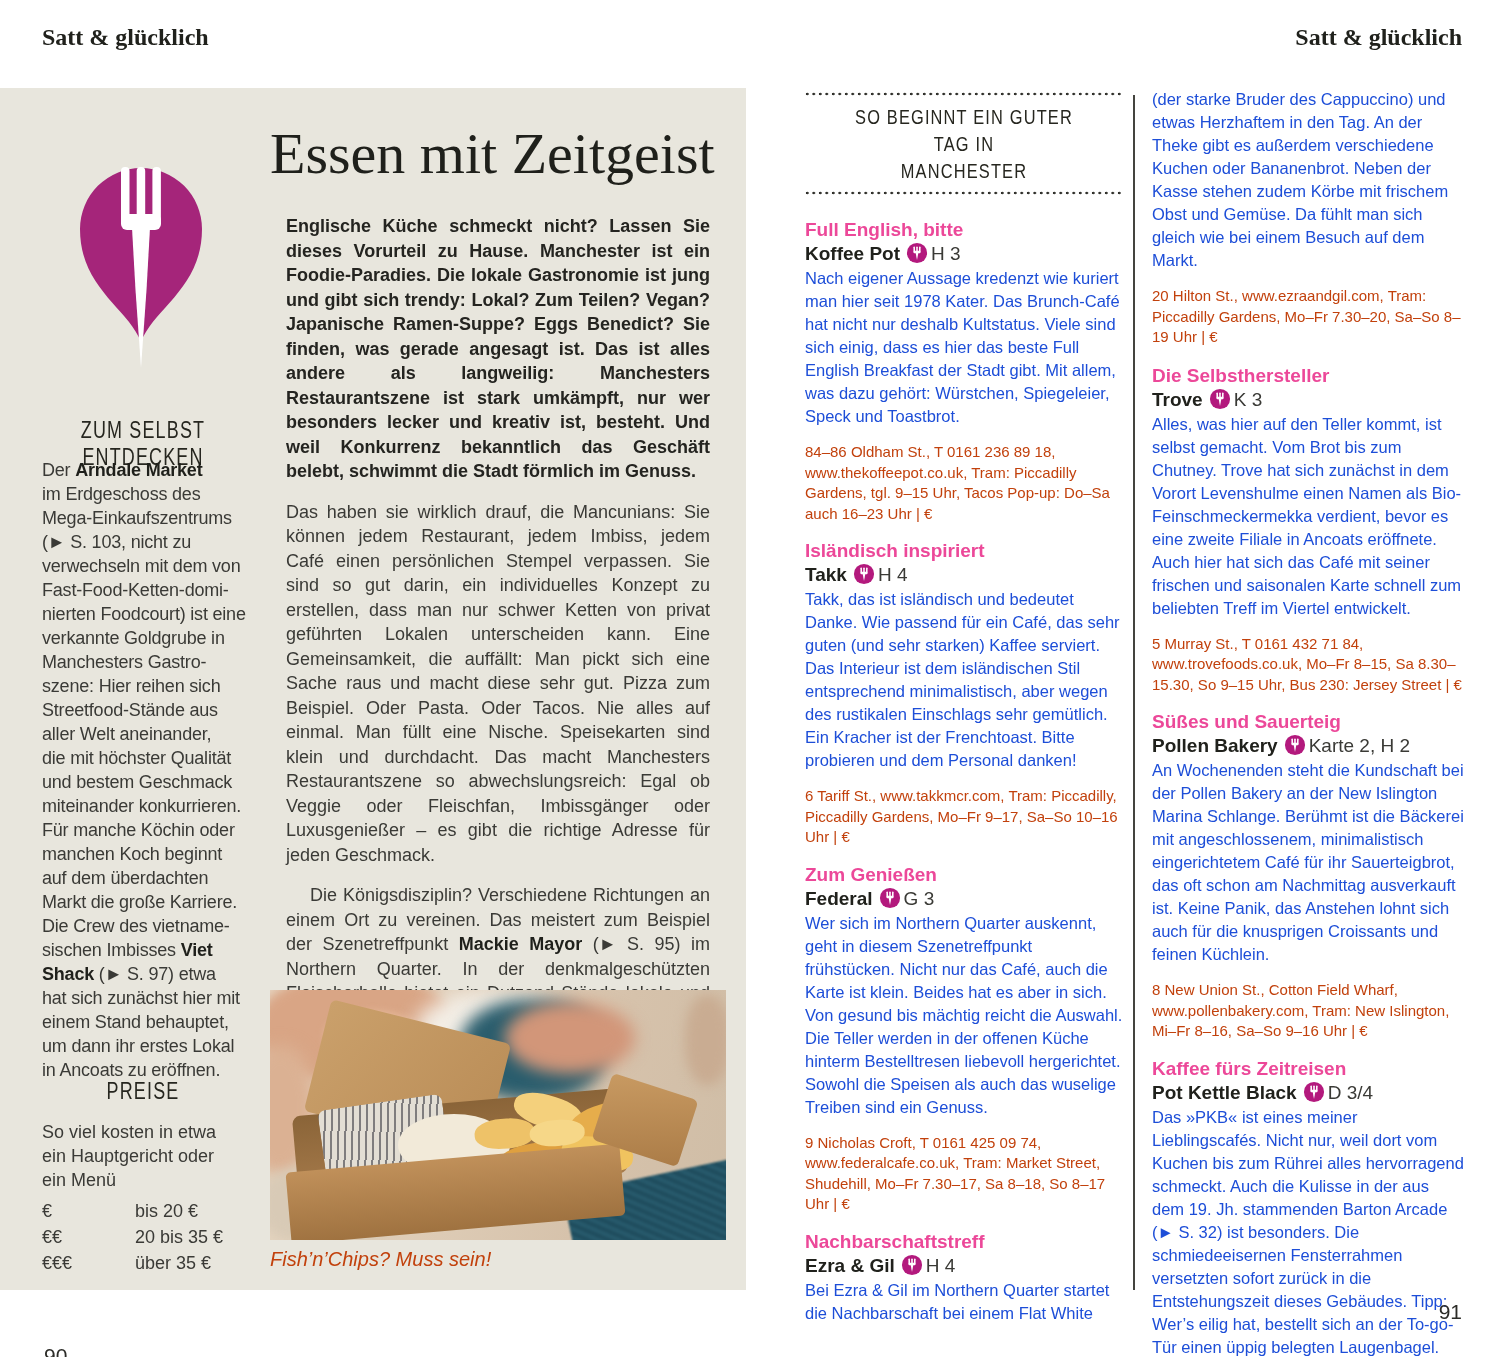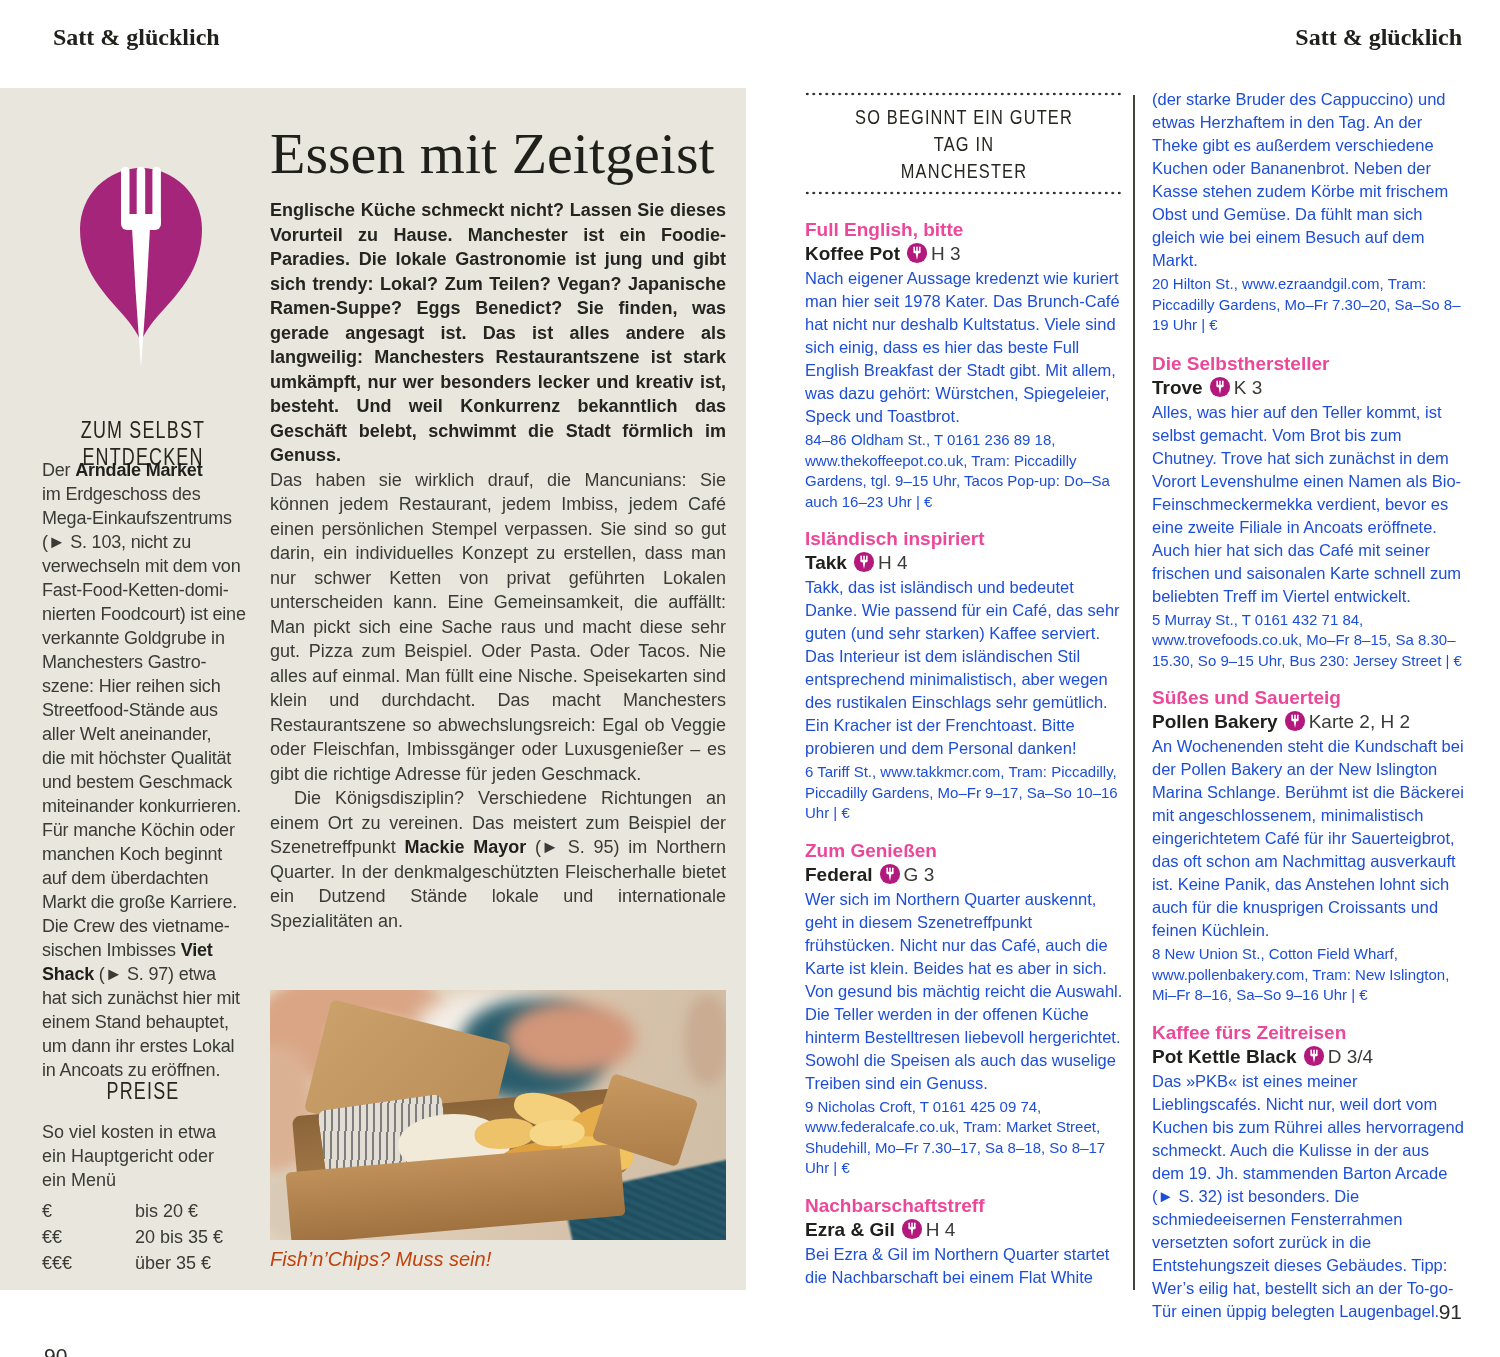--- a/index.html
+++ b/index.html
@@ -2,60 +2,60 @@
 <html><head>
 <meta charset="utf-8">
 <style>
   html,body{margin:0;padding:0;}
   body{width:1500px;height:1357px;position:relative;background:#ffffff;
        font-family:"Liberation Sans","DejaVu Sans",sans-serif;color:#3a3a36;
        -webkit-font-smoothing:antialiased;overflow:hidden;}
   .abs{position:absolute;}
   
   .runhead{font-family:"Liberation Serif","DejaVu Serif",serif;font-weight:bold;
-           font-size:24px;color:#20211c;margin-left:11px;}
+           font-size:24px;color:#20211c;}
   
   .panel{left:0;top:88px;width:746px;height:1202px;background:#e8e6dd;}
   .cond{letter-spacing:1.5px;transform:scaleX(0.78);transform-origin:50% 50%;
         font-weight:500;color:#26261f;}
   .side-head{left:18px;top:417px;width:250px;text-align:center;font-size:23px;}
   .side-para{left:42px;top:458px;width:222px;font-size:18px;line-height:24px;
              white-space:pre-line;letter-spacing:-0.2px;color:#3a3a36;}
   .side-para b, .jpara b{color:#1f201b;}
   .price-head{left:18px;top:1078px;width:250px;text-align:center;font-size:23px;}
   .price-intro{left:42px;top:1120px;width:222px;font-size:18px;line-height:24px;
                white-space:pre-line;}
   .price-rows{left:42px;top:1198px;width:222px;font-size:18px;line-height:26px;}
   .price-row span.sym{display:inline-block;width:93px;}
   
   .art-title{left:270px;top:120px;width:456px;font-family:"Liberation Serif","DejaVu Serif",serif;
              font-size:58px;font-weight:400;color:#1f201b;}
   .art-text{left:270px;top:198px;width:456px;height:792px;overflow:hidden;}
-  .jpara{font-size:18px;line-height:24.5px;text-align:justify;margin:0;color:#3a3a36;}
+  .jpara{font-size:18px;line-height:24.5px;text-align:justify;margin:16px;color:#3a3a36;}
   .jpara.lead{font-weight:bold;color:#242420;}
   .jpara.indent{text-indent:24px;}
   .caption{left:270px;top:1248px;width:456px;font-style:italic;font-size:20px;color:#c2410c;}
   .pagenum{font-size:21px;color:#2c2c28;}
   
   .dotline{height:4px;background-image:radial-gradient(circle at 2px 2px,#2f2f2a 1.3px,transparent 1.6px);
            background-size:6.5px 4px;background-repeat:repeat-x;}
   .dotbox{left:805px;top:92px;width:318px;}
   .box-title{text-align:center;font-size:21px;line-height:27px;margin:7px 0;
              white-space:pre-line;}
   .colL{left:805px;top:203px;width:318px;}
   .colR{left:1152px;top:88px;width:312px;}
   .divider{left:1133px;top:95px;width:2px;height:1195px;background:#44443f;}
   .entry{margin-bottom:9px;}
   .cat{font-size:19px;font-weight:bold;color:#ec4899;line-height:23px;margin-top:15px;}
   .nameline{font-size:19px;line-height:26px;color:#20211c;}
   .nm{font-weight:bold;}
   .badge{vertical-align:-4px;margin:0 3px 0 6px;}
   .map{font-weight:400;color:#3a3a36;}
   .ebody{font-size:16.5px;line-height:23px;color:#1d4ed8;}
-  .eaddr{font-size:15px;line-height:20.5px;color:#1d4ed8;margin-top:2px;}
+  .eaddr{font-size:15px;line-height:20.5px;color:#c2410c;margin-top:14px;}
   .eaddr:empty{display:none;margin:0;}
   
   .photo{left:270px;top:990px;width:456px;height:250px;overflow:hidden;
          background:linear-gradient(105deg,#e7d7c3 0%,#ddcbb5 45%,#d6c2ab 70%,#cfbda6 100%);}
   .photo .p{position:absolute;}
   .blur6{filter:blur(6px);} .blur8{filter:blur(8px);} .blur10{filter:blur(10px);} .blur4{filter:blur(4px);}
 </style>
 </head>
 <body>
 

